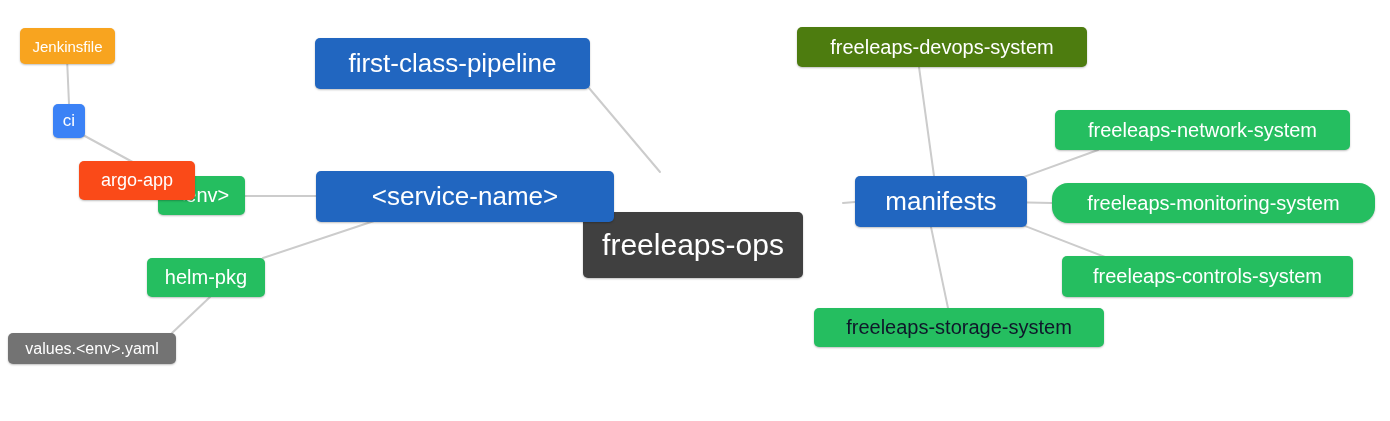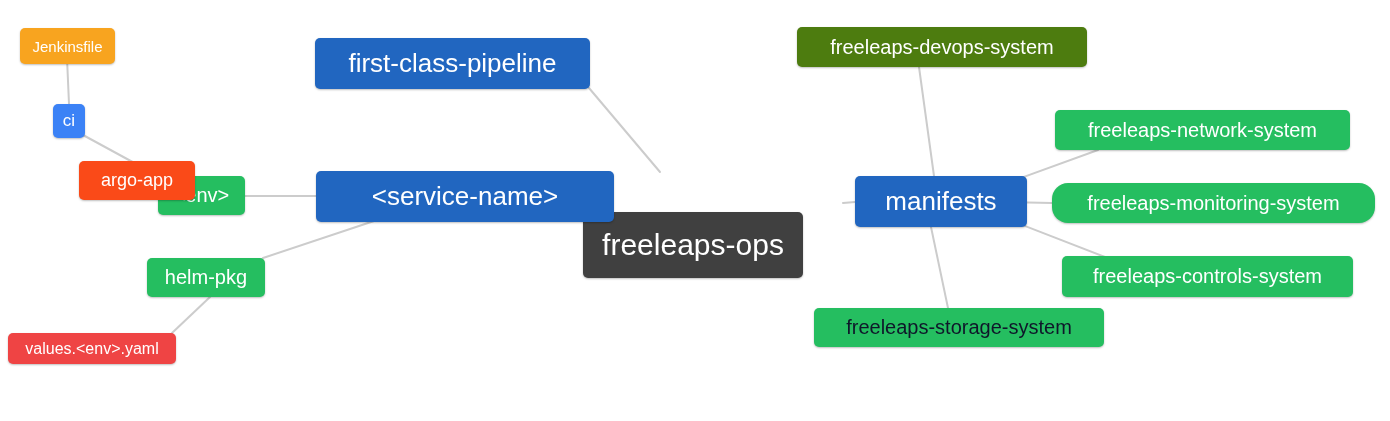--- a/index.html
+++ b/index.html
@@ -59,20 +59,20 @@
   <div id="nodes">
       <div class="node" style="left: 583px; top: 172px; width: 220px; height: 66px; font-size: 30px; background: #404040; color: rgb(255, 255, 255); margin-top: 40px;">freeleaps-ops</div>
       <div class="node" style="left: 315px; top: 38px; width: 275px; height: 51px; font-size: 26px; background: rgb(33, 102, 192); color: rgb(255, 255, 255);">first-class-pipeline</div>
       <div class="node" style="left: 316px; top: 171px; width: 298px; height: 51px; font-size: 26px; background: rgb(33, 102, 192); color: rgb(255, 255, 255);">&lt;service-name&gt;</div>
       <div class="node" style="left: 855px; top: 176px; width: 172px; height: 51px; font-size: 26px; background: rgb(33, 102, 192); color: rgb(255, 255, 255);">manifests</div>
       <div class="node" style="left: 158px; top: 176px; width: 87px; height: 39px; font-size: 20px; background: rgb(37, 190, 96); color: rgb(255, 255, 255);">&lt;env&gt;</div>
       <div class="node" style="left: 147px; top: 258px; width: 118px; height: 39px; font-size: 20px; background: rgb(37, 190, 96); color: rgb(255, 255, 255);">helm-pkg</div>
       <div class="node" style="left: 53px; top: 104px; width: 32px; height: 34px; font-size: 17px; background: #3b82f6; color: rgb(255, 255, 255);">ci</div>
       <div class="node" style="left: 31px; top: 161px; width: 116px; height: 39px; font-size: 18px; background: rgb(250, 74, 24); color: rgb(255, 255, 255); margin-left: 48px;">argo-app</div>
       <div class="node" style="left: 20px; top: 28px; width: 95px; height: 36px; font-size: 15px; background: rgb(248, 164, 31); color: rgb(255, 255, 255);">Jenkinsfile</div>
-      <div class="node" style="left: 8px; top: 333px; width: 168px; height: 31px; font-size: 16px; background: #ef4444; color: rgb(255, 255, 255);">values.&lt;env&gt;.yaml</div>
+      <div class="node" style="left: 8px; top: 333px; width: 168px; height: 31px; font-size: 16px; background: #737373; color: rgb(255, 255, 255);">values.&lt;env&gt;.yaml</div>
       <div class="node" style="left: 797px; top: 27px; width: 290px; height: 40px; font-size: 20px; background: #4d7c0f; color: rgb(255, 255, 255);">freeleaps-devops-system</div>
       <div class="node" style="left: 1055px; top: 110px; width: 295px; height: 40px; font-size: 20px; background: rgb(37, 190, 96); color: rgb(255, 255, 255);">freeleaps-network-system</div>
       <div class="node" style="left: 1052px; top: 183px; width: 323px; height: 40px; font-size: 20px; background: rgb(37, 190, 96); color: rgb(255, 255, 255); border-radius: 16px;">freeleaps-monitoring-system</div>
       <div class="node" style="left: 1062px; top: 256px; width: 291px; height: 41px; font-size: 20px; background: rgb(37, 190, 96); color: rgb(255, 255, 255);">freeleaps-controls-system</div>
       <div class="node" style="left: 814px; top: 308px; width: 290px; height: 39px; font-size: 20px; background: rgb(37, 190, 96); color: #0f172a;">freeleaps-storage-system</div>
     </div>
 </div>
 
 </body></html>

